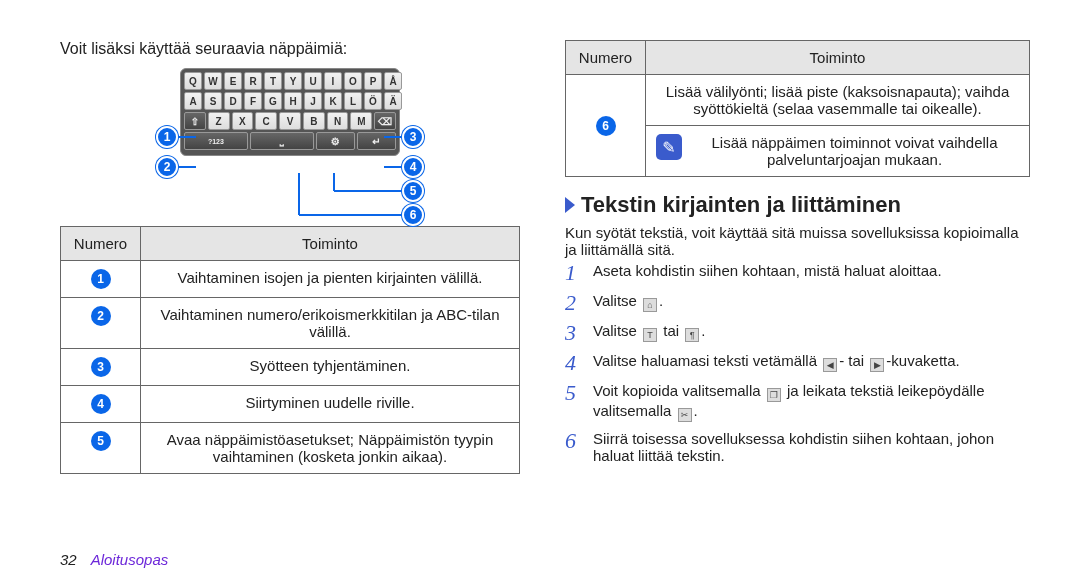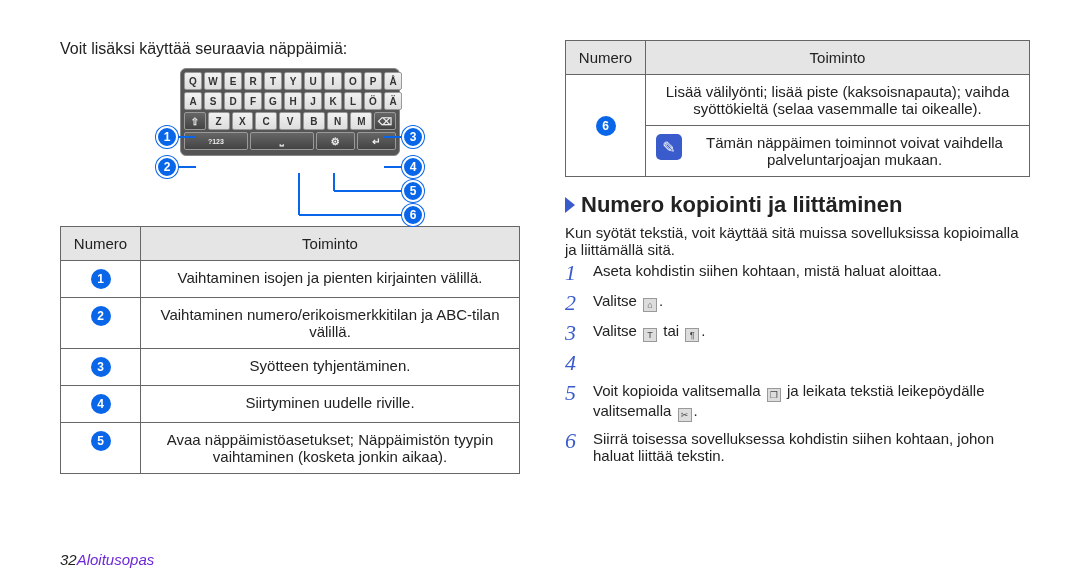--- a/index.html
+++ b/index.html
@@ -69,21 +69,21 @@
   }
   .sub { margin-bottom: 4px; font-size: 15px; }
   ol.steps { list-style: none; counter-reset: step; }
   ol.steps li { display: flex; gap: 10px; margin-bottom: 8px; font-size: 15px; align-items: flex-start; }
   .snum { font-family: Georgia, 'Times New Roman', serif; font-style: italic; font-size: 22px; color: #3a5bcc; width: 18px; flex: 0 0 18px; line-height: 1; }
   .inline-icon {
     display: inline-block; width: 14px; height: 14px; background: #ddd;
     border: 1px solid #999; vertical-align: -2px; margin: 0 2px; font-size: 9px; text-align: center; line-height: 13px; color:#444;
   }
 
-  .footer { position: absolute; bottom: 18px; left: 60px; font-size: 15px; display:flex; gap:0; align-items:baseline;}
+  .footer { position: absolute; bottom: 18px; left: 60px; font-size: 15px; display:flex; gap:14px; align-items:baseline;}
   .footer .pnum { font-style: italic; }
   .footer .ftxt { font-style: italic; color: #6d28d9; }
 </style>
 </head>
 <body>
 
 <div class="col col-left">
   <p class="intro">Voit lisäksi käyttää seuraavia näppäimiä:</p>
 
   <div class="kbd-wrap">
@@ -184,48 +184,49 @@
       <th>Toiminto</th>
     </tr>
     <tr>
       <td class="numcell" rowspan="2" style="vertical-align:middle"><span class="ncircle">6</span></td>
       <td>Lisää välilyönti; lisää piste (kaksoisnapauta); vaihda syöttökieltä (selaa vasemmalle tai oikealle).</td>
     </tr>
     <tr class="note-row">
       <td>
         <div class="note-flex">
           <span class="note-icon">✎</span>
-          <span>Tämän näppäimen toiminnot voivat vaihdella palveluntarjoajan mukaan.</span>
+          <span>Lisää näppäimen toiminnot voivat vaihdella palveluntarjoajan mukaan.</span>
         </div>
       </td>
     </tr>
   </tbody>
     </table>
 
   <h2>
     <span class="chev"></span>
-    <span>Numero kopiointi ja liittäminen</span>
+    <span>Tekstin kirjainten ja liittäminen</span>
   </h2>
   <p class="sub">Kun syötät tekstiä, voit käyttää sitä muissa sovelluksissa kopioimalla ja liittämällä sitä.</p>
 
   <ol class="steps">
     <li>
         <span class="snum">1</span>
         <span>Aseta kohdistin siihen kohtaan, mistä haluat aloittaa.</span>
       </li>
     <li>
         <span class="snum">2</span>
         <span><span>Valitse </span><span class="inline-icon">⌂</span><span>.</span></span>
       </li>
     <li>
         <span class="snum">3</span>
         <span><span>Valitse </span><span class="inline-icon">T</span><span> tai </span><span class="inline-icon">¶</span><span>.</span></span>
       </li>
     <li>
         <span class="snum">4</span>
+        <span><span>Valitse haluamasi teksti vetämällä </span><span class="inline-icon">◀</span><span>- tai </span><span class="inline-icon">▶</span><span>-kuvaketta.</span></span>
       </li>
     <li>
         <span class="snum">5</span>
         <span><span>Voit kopioida valitsemalla </span><span class="inline-icon">❐</span><span> ja leikata tekstiä leikepöydälle valitsemalla </span><span class="inline-icon">✂</span><span>.</span></span>
       </li>
     <li>
         <span class="snum">6</span>
         <span>Siirrä toisessa sovelluksessa kohdistin siihen kohtaan, johon haluat liittää tekstin.</span>
       </li>
   </ol>

